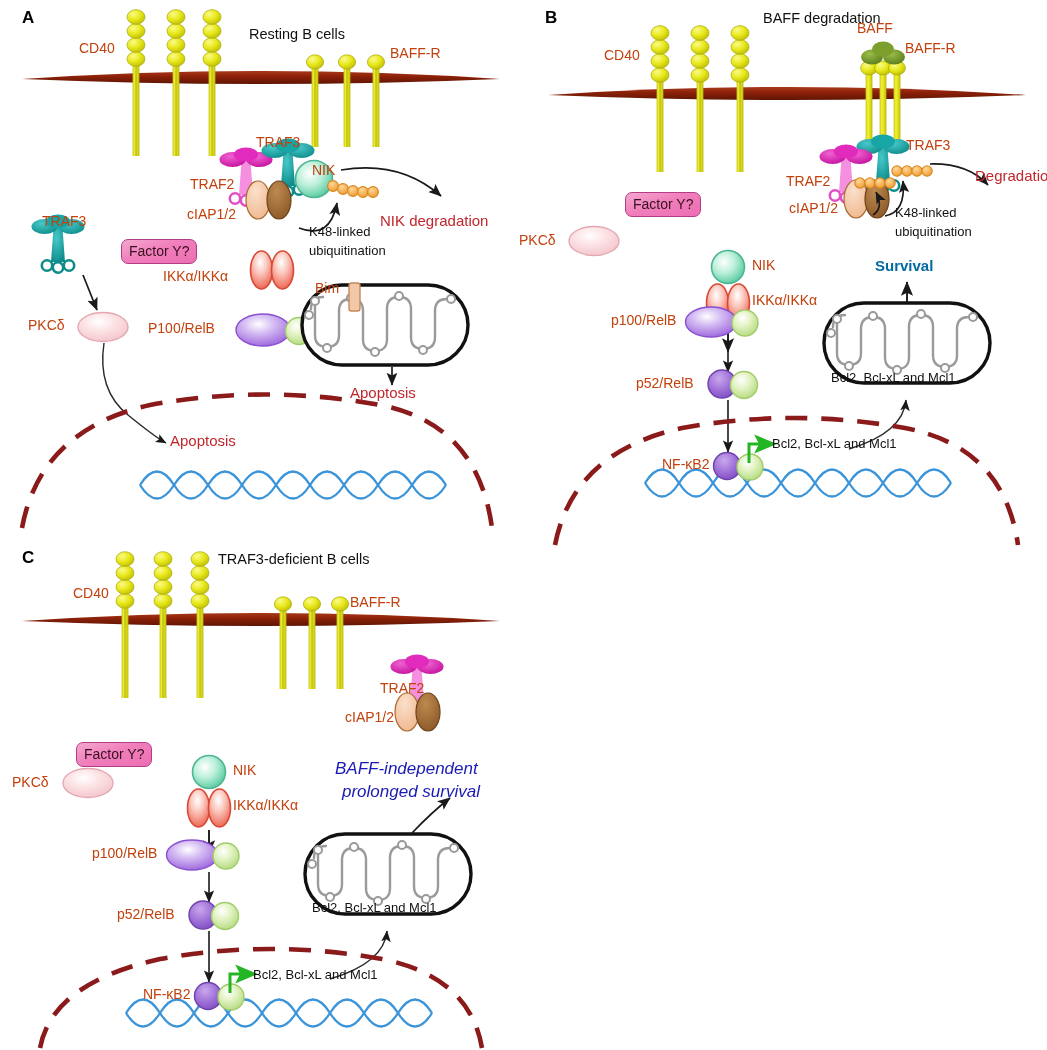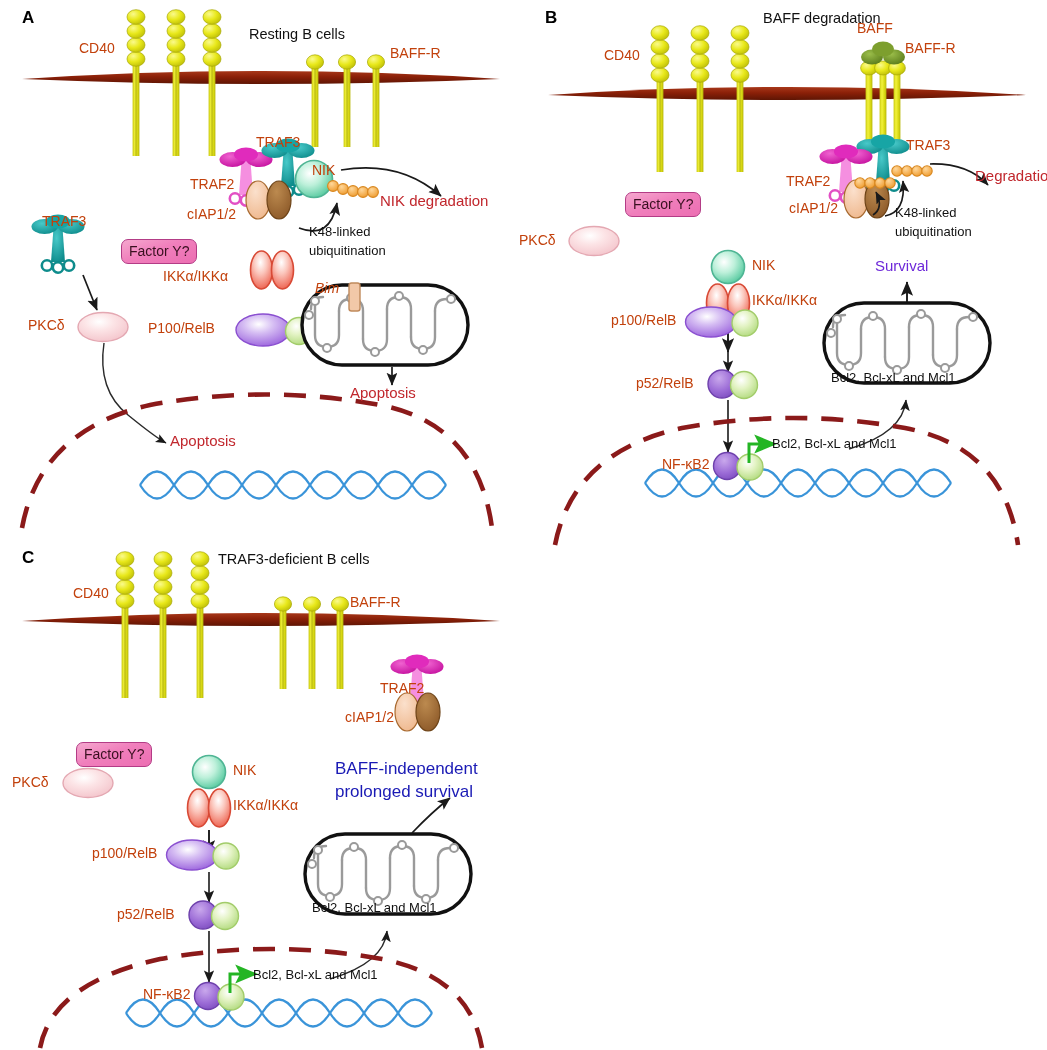--- a/index.html
+++ b/index.html
@@ -4,22 +4,22 @@
 <style>
   html,body{margin:0;padding:0;background:#ffffff;}
   body{width:1047px;height:1050px;font-family:"Liberation Sans",sans-serif;position:relative;overflow:hidden;}
   #fig{position:absolute;left:0;top:0;width:1047px;height:1050px;}
   .lbl{position:absolute;font-family:"Liberation Sans",sans-serif;white-space:nowrap;}
   .panel-letter{font-weight:bold;font-size:17px;color:#000;}
   .t-title{font-size:14.5px;color:#111;}
   .t-plain{font-size:14px;color:#c2410c;}
   .t-small{font-size:13px;color:#111;}
   .t-red{font-size:15px;color:#C1272D;}
-  .t-green{font-size:15px;color:#6d28d9;}
-  .t-blue{font-size:17px;color:#1A1AB5;line-height:1.18;}
+  .t-green{font-size:15px;color:#0369a1;font-weight:bold;}
+  .t-blue{font-size:17px;color:#1A1AB5;line-height:1.18;font-style:italic;}
   .t-factor{font-size:14px;color:#3A1020;}
   svg{display:block;}
   .fy-box{position:absolute;border:1.6px solid #B33C86;border-radius:7px;
           background:linear-gradient(160deg,#F5A8CE 0%,#F07FBC 45%,#EC6EB2 100%);
           padding:2px 7px 3px 7px;margin-left:28px;}
 </style>
 </head>
 <body>
 
 <div id="fig">
@@ -389,31 +389,31 @@
 </svg>
 
 <div class="lbl panel-letter" style="left:22px;top:8px;">A</div>
 <div class="lbl t-title" style="left:249px;top:26px;">Resting B cells</div>
 <div class="lbl t-plain" style="left:79px;top:40px;">CD40</div>
 <div class="lbl t-plain" style="left:390px;top:45px;">BAFF-R</div>
 <div class="lbl t-plain" style="left:256px;top:134px;">TRAF3</div>
 <div class="lbl t-plain" style="left:190px;top:176px;">TRAF2</div>
 <div class="lbl t-plain" style="left:187px;top:206px;">cIAP1/2</div>
 <div class="lbl t-plain" style="left:312px;top:162px;">NIK</div>
-<div class="lbl t-red" style="left:380px;top:192px;">NIK degradation</div>
+<div class="lbl t-red" style="left:380px;top:212px;">NIK degradation</div>
 <div class="lbl t-small" style="left:309px;top:224px;">K48-linked</div>
 <div class="lbl t-small" style="left:309px;top:243px;">ubiquitination</div>
 <div class="lbl t-plain" style="left:42px;top:213px;">TRAF3</div>
 <div class="fy-box" style="left:93px;top:239px;">
   <span class="t-factor">Factor Y?</span>
 </div>
 <div class="lbl t-plain" style="left:28px;top:317px;">PKCδ</div>
 <div class="lbl t-plain" style="left:163px;top:268px;">IKKα/IKKα</div>
 <div class="lbl t-plain" style="left:148px;top:320px;">P100/RelB</div>
-<div class="lbl t-plain" style="left:315px;top:280px;font-style:italic;">Bim</div>
+<div class="lbl t-plain" style="left:315px;top:280px;">Bim</div>
 <div class="lbl t-red" style="left:350px;top:384px;">Apoptosis</div>
 <div class="lbl t-red" style="left:170px;top:432px;">Apoptosis</div>
 
 <div class="lbl panel-letter" style="left:545px;top:8px;">B</div>
 <div class="lbl t-title" style="left:763px;top:10px;">BAFF degradation</div>
 <div class="lbl t-plain" style="left:604px;top:47px;">CD40</div>
 <div class="lbl t-plain" style="left:857px;top:20px;">BAFF</div>
 <div class="lbl t-plain" style="left:905px;top:40px;">BAFF-R</div>
 <div class="lbl t-plain" style="left:906px;top:137px;">TRAF3</div>
 <div class="lbl t-plain" style="left:786px;top:173px;">TRAF2</div>
@@ -443,17 +443,17 @@
 <div class="fy-box" style="left:48px;top:742px;">
   <span class="t-factor">Factor Y?</span>
 </div>
 <div class="lbl t-plain" style="left:12px;top:774px;">PKCδ</div>
 <div class="lbl t-plain" style="left:233px;top:762px;">NIK</div>
 <div class="lbl t-plain" style="left:233px;top:797px;">IKKα/IKKα</div>
 <div class="lbl t-plain" style="left:92px;top:845px;">p100/RelB</div>
 <div class="lbl t-plain" style="left:117px;top:906px;">p52/RelB</div>
 <div class="lbl t-plain" style="left:143px;top:986px;">NF-κB2</div>
 <div class="lbl t-blue" style="left:335px;top:759px;">BAFF-independent</div>
-<div class="lbl t-blue" style="left:335px;top:782px;">prolonged survival</div>
+<div class="lbl t-blue" style="left:342px;top:782px;">prolonged survival</div>
 <div class="lbl t-small" style="left:312px;top:900px;">Bcl2, Bcl-xL and Mcl1</div>
 <div class="lbl t-small" style="left:253px;top:967px;">Bcl2, Bcl-xL and Mcl1</div>
 
 </div>
 
 </body></html>

